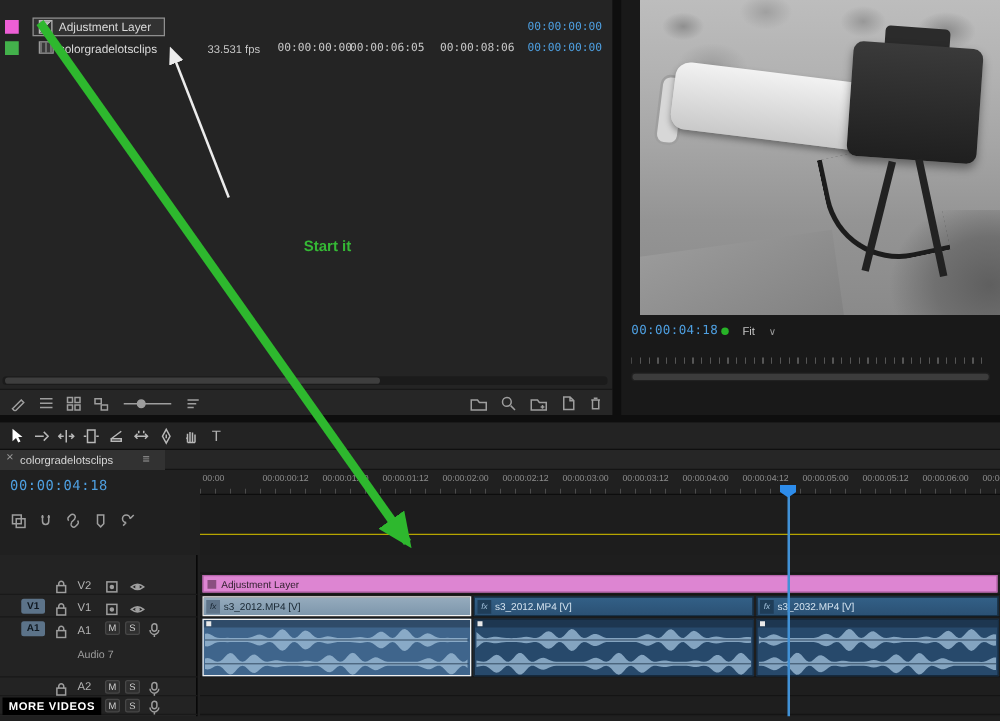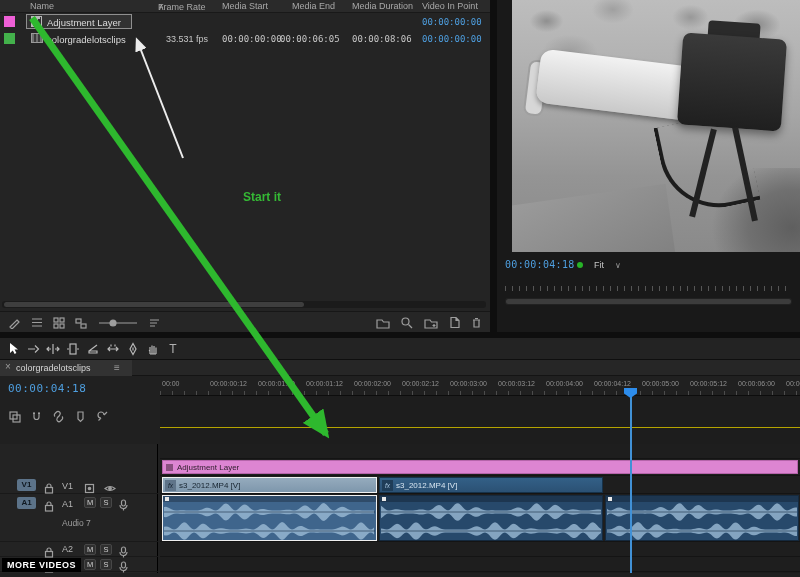--- a/index.html
+++ b/index.html
@@ -120,31 +120,20 @@
 
   svg.glyph { stroke:#9e9e9e; stroke-width:1.2; fill:none; }
   svg.glyph.light { stroke:#b8b8b8; }
 </style>
 </head>
 <body>
 
 <div class="stage">
 
   <section class="abs project-panel">
-    <div class="abs pp-header">
-      <span style="left:30px">Name</span>
-      <span style="left:158px">
-          <span>Frame Rate</span> 
-          <span class="sort-caret">∧</span>
-        </span>
-      <span style="left:222px">Media Start</span>
-      <span style="left:292px">Media End</span>
-      <span style="left:352px">Media Duration</span>
-      <span style="left:422px">Video In Point</span>
-    </div>
 
     <div class="abs pp-row" style="top:14px">
       <div class="abs swatch" style="left:4px; top:2px; background:#ee5fd6"></div>
       <div class="abs rename-box"></div>
       <div class="abs adj-icon"></div>
       <span class="abs pp-name" style="left:47px; top:3px">Adjustment Layer</span>
       <span class="abs pp-val blue tc" style="left:422px; top:3px">00:00:00:00</span>
     </div>
 
     <div class="abs pp-row" style="top:31px">
@@ -360,20 +349,35 @@
         </div>
       <div class="ruler-ticks"></div>
     </div>
 
     <div class="abs tl-empty"></div>
     <div class="abs work-area"></div>
 
     <div class="abs hdr-col">
 
 
+      <div class="trk-row" style="top:15px; height:17px">
+        <span style="position:absolute; left:44px; top:3px"><svg class="glyph" width="10" height="11">
+              <rect x="1.5" y="4.5" width="7" height="5.5"></rect>
+              <path d="M3 4.5 V3 a2 2 0 0 1 4 0 v1.5"></path>
+            </svg></span>
+        <span class="trk-name" style="top:4px">V2</span>
+        <span style="position:absolute; left:84px; top:3px"><svg class="glyph" width="11" height="11">
+              <rect x="1.5" y="1.5" width="8" height="8"></rect>
+              <circle cx="5.5" cy="5.5" r="1.2" fill="#9e9e9e"></circle>
+            </svg></span>
+        <span style="position:absolute; left:104px; top:3px"><svg class="glyph" width="12" height="11">
+              <path d="M1 5.5 Q6 1.5 11 5.5 Q6 9.5 1 5.5 Z"></path>
+              <circle cx="6" cy="5.5" r="1.3" fill="#9e9e9e"></circle>
+            </svg></span>
+      </div>
 
       <div class="trk-row" style="top:32px; height:18px">
         <span class="patch" style="top:3px">V1</span>
         <span style="position:absolute; left:44px; top:4px"><svg class="glyph" width="10" height="11">
               <rect x="1.5" y="4.5" width="7" height="5.5"></rect>
               <path d="M3 4.5 V3 a2 2 0 0 1 4 0 v1.5"></path>
             </svg></span>
         <span class="trk-name" style="top:5px">V1</span>
         <span style="position:absolute; left:84px; top:4px"><svg class="glyph" width="11" height="11">
               <rect x="1.5" y="1.5" width="8" height="8"></rect>
@@ -442,20 +446,24 @@
       </div>
 
       <div class="c-row" style="top:32px; height:18px">
         <div class="clip vclip sel" style="left:2px; width:215px">
           <span class="fx">fx</span>
           <span class="cl">s3_2012.MP4 [V]</span>
         </div>
         <div class="clip vclip" style="left:219px; width:224px">
           <span class="fx">fx</span>
           <span class="cl">s3_2012.MP4 [V]</span>
+        </div>
+        <div class="clip vclip" style="left:445px; width:194px">
+          <span class="fx">fx</span>
+          <span class="cl">s3_2032.MP4 [V]</span>
         </div>
       </div>
 
       <div class="c-row" style="top:50px; height:48px">
         <div class="clip aclip sel" style="left:2px; width:215px">
           <div class="astrip">
               <span class="kf"></span>
             </div>
           <div class="wave b1"><svg width="211" height="18">
                 <path d="M0 9 L0 3.9547114483404817 L2 3.7942729671847584 L4 4.426029398047436 L6 5.498759813391588 L8 6.54872804231754 L10 7.24017992729909 L12 7.492122797717446 L14 7.446685329275226 L16 7.327841951437638 L18 7.292356220435519 L20 7.361503086455944 L22 7.457773107316575 L24 7.499877531826355 L26 7.476966781920679 L28 7.44688275980638 L30 7.464284401515183 L32 7.499785190069839 L34 7.422336146926797 L36 7.074858374354013 L38 6.4042617101524275 L40 5.55762075792522 L42 4.862700910750482 L44 4.675433746407851 L46 5.163654174543744 L48 6.151758665639242 L50 7.13564033980272 L52 7.492021670639582 L54 6.794731669130774 L56 5.076170610726945 L58 2.8824847965741283 L60 1.0678891256077563 L62 0.4096740085854407 L64 1.2278774413128923 L66 3.2039918570812755 L68 5.500828246871235 L70 7.135808065012881 L72 7.430198094440481 L74 6.315937575044641 L76 4.352178005456576 L78 2.4490393809467053 L80 1.440541833394084 L82 1.7177337249959592 L84 3.0933032286695603 L86 4.944988681340421 L88 6.544662385909898 L90 7.396368037802228 L92 7.41932736388294 L94 6.907177782767694 L96 6.315742926815418 L98 6.0121928488481915 L100 6.11946650646254 L102 6.519050933863943 L104 6.97941919083569 L106 7.313127900897937 L108 7.465987144215187 L110 7.499282643933832 L112 7.499839091933765 L114 7.4952941658991445 L116 7.438665769222585 L118 7.269519138796562 L120 6.998990767985712 L122 6.744259459203452 L124 6.67083845578905 L126 6.867966789494878 L128 7.238977919767078 L130 7.494373305955101 L132 7.280583739133654 L134 6.391256690199048 L136 4.942829056261689 L138 3.396545091557469 L140 2.3829460035170182 L142 2.3958169862993124 L144 3.50832454943518 L146 5.271559440325866 L148 6.873054784994963 L150 7.499135304760492 L152 6.730939354484914 L154 4.773754467679634 L156 2.394064346622004 L158 0.5830374332679682 L160 0.10472219144600281 L162 1.1481941977900911 L164 3.2522305807951053 L166 5.534651719882774 L168 7.107428136220516 L170 7.471168933231109 L172 6.702074264242281 L174 5.357034402750079 L176 4.166183166603458 L178 3.6811971440741065 L180 4.053679382965531 L182 5.034683849539499 L184 6.164581404973552 L186 7.029683327565588 L188 7.4449327051131196 L190 7.481991137904113 L192 7.357969804904254 L194 7.274361514881577 L196 7.308578975128415 L198 7.411386981094018 L200 7.48865973642314 L202 7.494084348150167 L204 7.461567075842306 L206 7.457001884581122 L208 7.492181421358904 L210 7.47521127771557 L210 10.52478872228443 L208 10.507818578641096 L206 10.542998115418879 L204 10.538432924157695 L202 10.505915651849833 L200 10.51134026357686 L198 10.588613018905981 L196 10.691421024871586 L194 10.725638485118422 L192 10.642030195095746 L190 10.518008862095886 L188 10.55506729488688 L186 10.97031667243441 L184 11.835418595026448 L182 12.9653161504605 L180 13.94632061703447 L178 14.318802855925894 L176 13.833816833396542 L174 12.64296559724992 L172 11.297925735757719 L170 10.528831066768891 L168 10.892571863779484 L166 12.465348280117226 L164 14.747769419204895 L162 16.85180580220991 L160 17.895277808554 L158 17.416962566732032 L156 15.605935653377996 L154 13.226245532320366 L152 11.269060645515086 L150 10.500864695239507 L148 11.126945215005037 L146 12.728440559674134 L144 14.49167545056482 L142 15.604183013700688 L140 15.617053996482982 L138 14.603454908442531 L136 13.05717094373831 L134 11.608743309800952 L132 10.719416260866346 L130 10.5056266940449 L128 10.761022080232923 L126 11.13203321050512 L124 11.329161544210951 L122 11.255740540796548 L120 11.001009232014287 L118 10.730480861203437 L116 10.561334230777415 L114 10.504705834100855 L112 10.500160908066235 L110 10.500717356066168 L108 10.534012855784813 L106 10.686872099102063 L104 11.02058080916431 L102 11.480949066136057 L100 11.88053349353746 L98 11.98780715115181 L96 11.684257073184583 L94 11.092822217232307 L92 10.580672636117061 L90 10.603631962197772 L88 11.455337614090102 L86 13.055011318659579 L84 14.90669677133044 L82 16.28226627500404 L80 16.559458166605914 L78 15.550960619053296 L76 13.647821994543424 L74 11.684062424955359 L72 10.569801905559519 L70 10.864191934987119 L68 12.499171753128765 L66 14.796008142918724 L64 16.77212255868711 L62 17.59032599141456 L60 16.932110874392244 L58 15.11751520342587 L56 12.923829389273056 L54 11.205268330869226 L52 10.507978329360418 L50 10.86435966019728 L48 11.848241334360758 L46 12.836345825456256 L44 13.324566253592149 L42 13.137299089249517 L40 12.442379242074779 L38 11.595738289847572 L36 10.925141625645987 L34 10.577663853073203 L32 10.50021480993016 L30 10.535715598484817 L28 10.55311724019362 L26 10.523033218079322 L24 10.500122468173645 L22 10.542226892683425 L20 10.638496913544056 L18 10.707643779564481 L16 10.67215804856236 L14 10.553314670724774 L12 10.507877202282554 L10 10.75982007270091 L8 11.45127195768246 L6 12.501240186608413 L4 13.573970601952563 L2 14.205727032815242 L0 14.045288551659517 Z" fill="#9cbcd6" opacity="0.8"></path>

